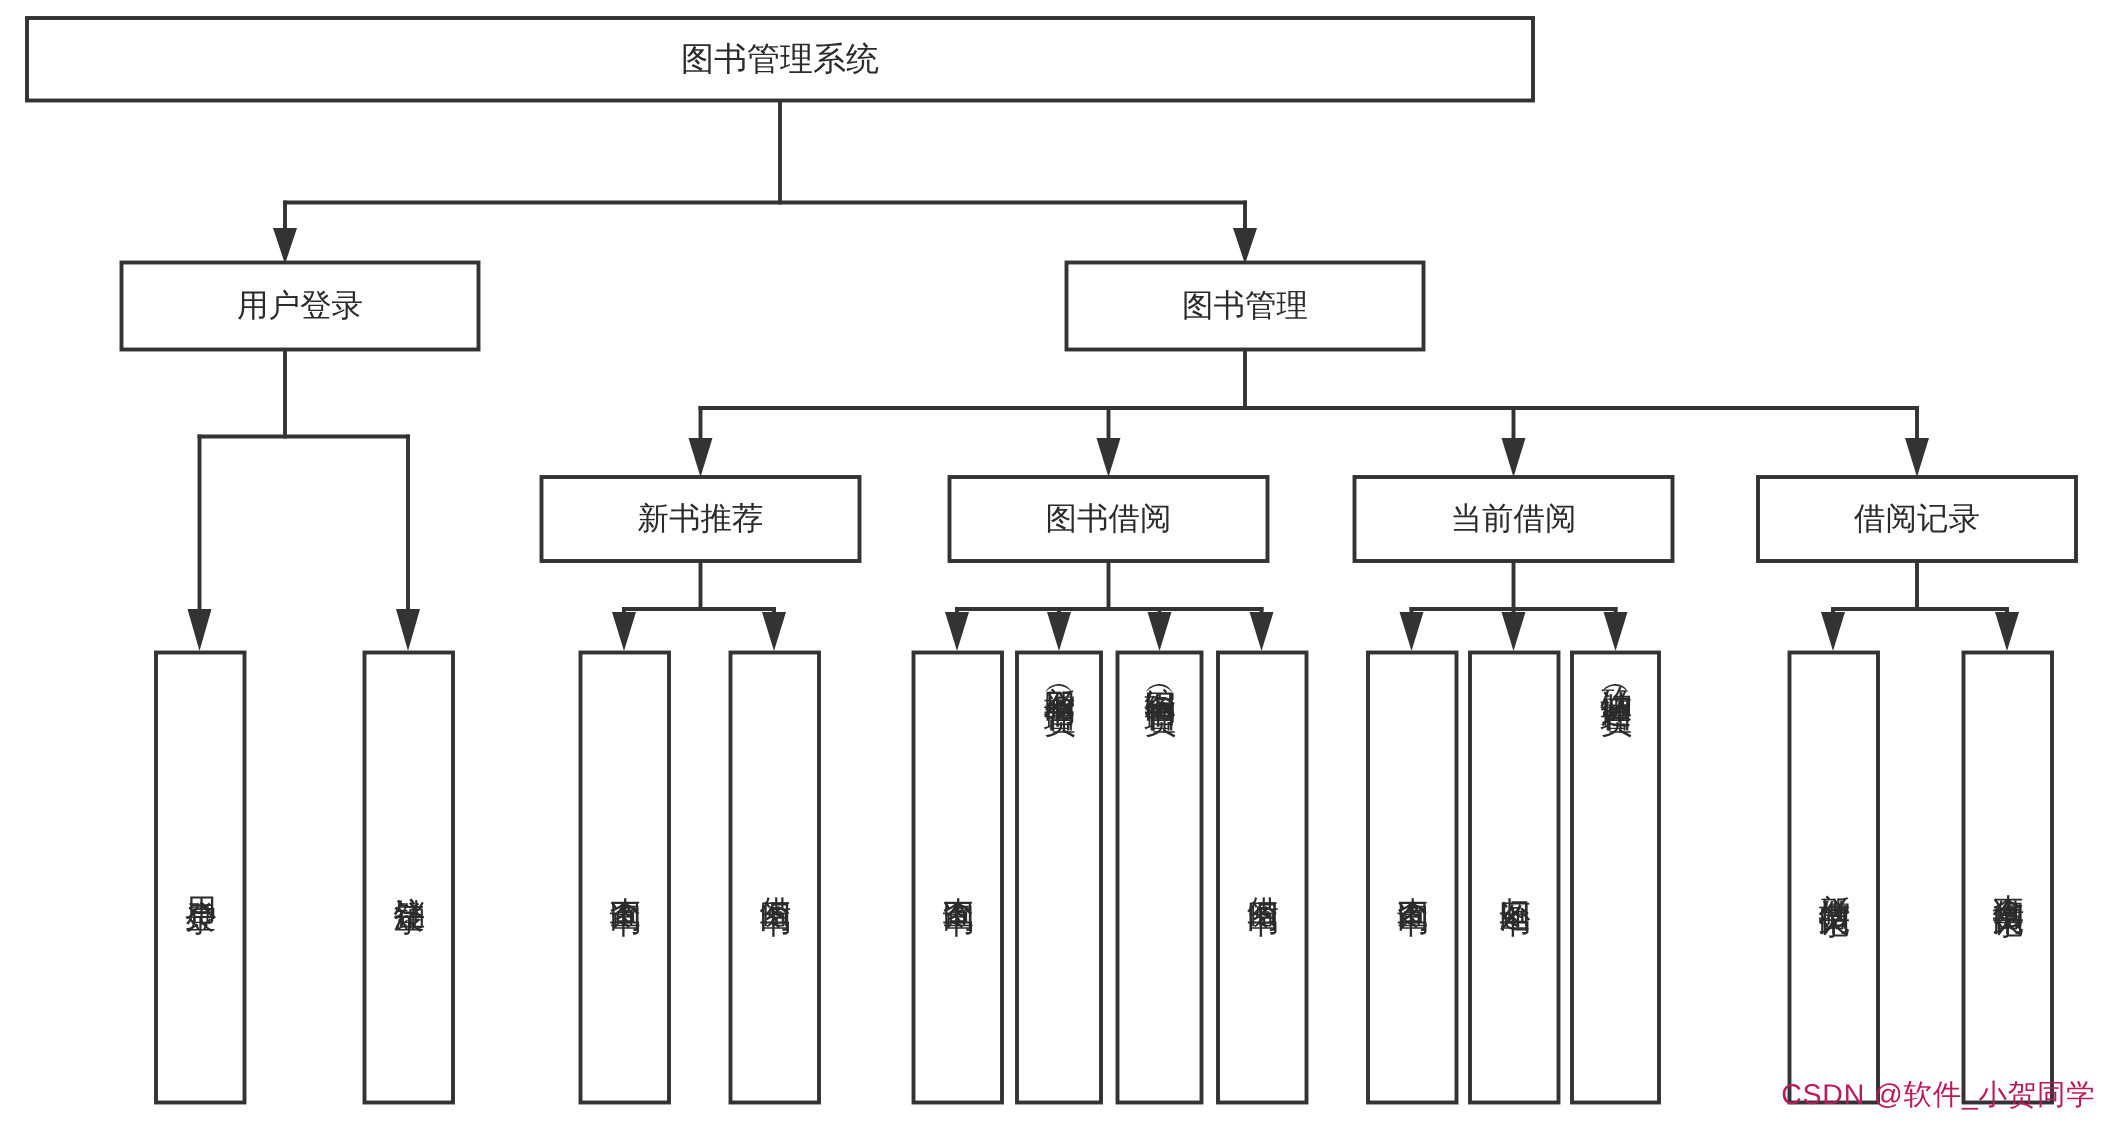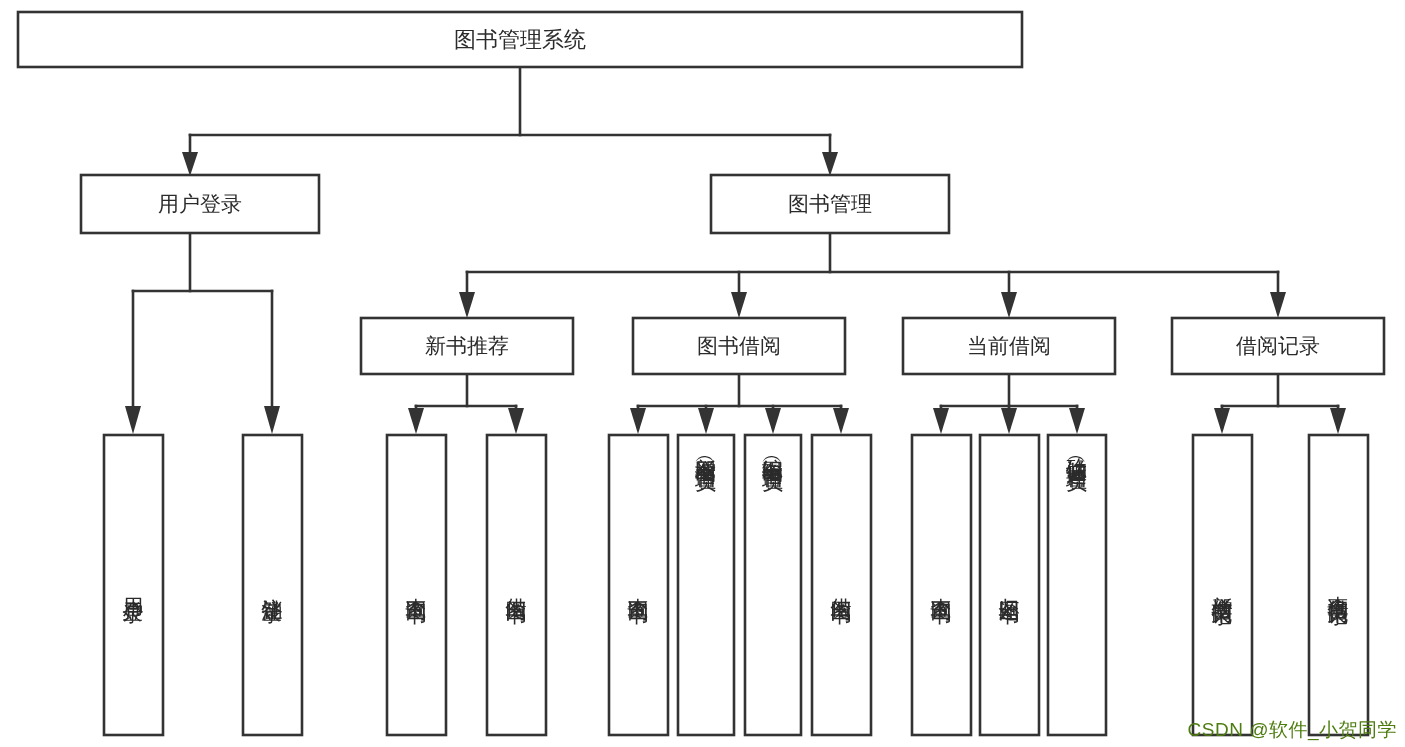--- a/index.html
+++ b/index.html
@@ -70,21 +70,21 @@
     justify-content: flex-start;
     padding-top: 6px;
     box-sizing: border-box;
   }
   .watermark {
     position: absolute;
     right: 8px;
     bottom: 4px;
     font-family: "Liberation Sans", "DejaVu Sans", sans-serif;
     font-size: 19px;
-    color: #4d7c0f;
+    color: #be185d;
     white-space: nowrap;
     letter-spacing: 0.5px;
   }
 </style>
 </head>
 <body>
 
 <div id="diagram-root">
 
   <svg class="diagram-canvas" viewBox="0 0 1405 747" xmlns="http://www.w3.org/2000/svg">

